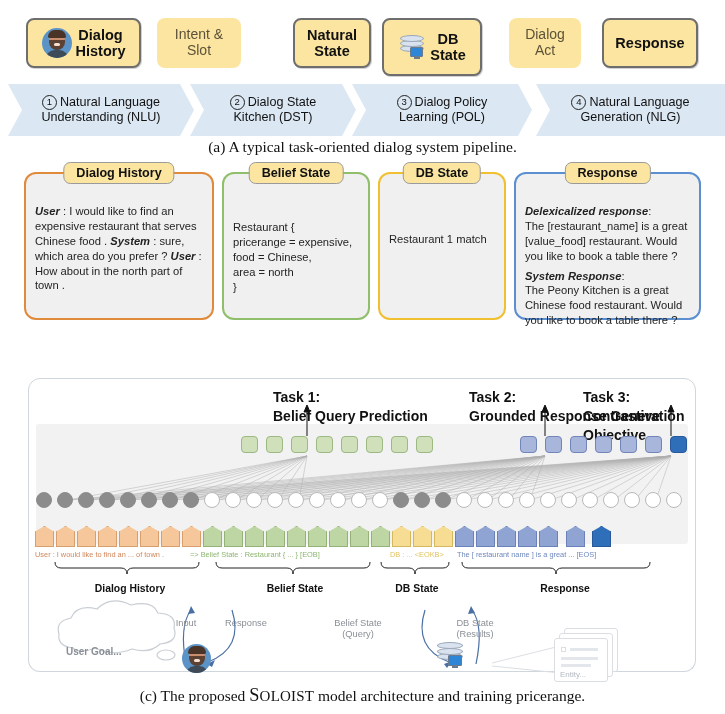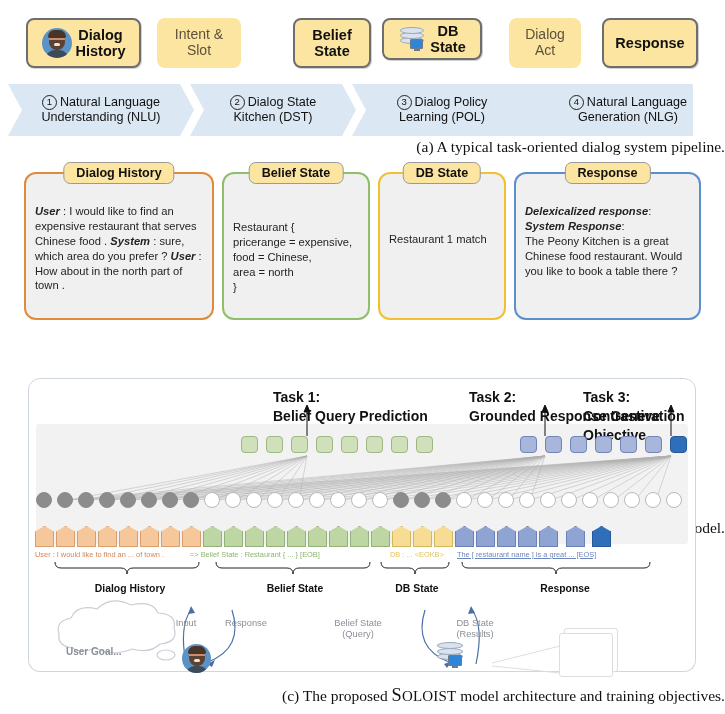--- a/index.html
+++ b/index.html
@@ -1,20 +1,20 @@
 <!DOCTYPE html>
 <html><head>
 <meta charset="utf-8">
 <style>
   html,body{margin:0;padding:0;background:#ffffff;}
   body{width:725px;height:714px;font-family:"Liberation Sans",sans-serif;color:#1a1a1a;position:relative;overflow:hidden;}
   .fig{position:absolute;left:0;top:0;width:725px;height:714px;}
 
   
-  .caption{font-family:"Liberation Serif",serif;font-size:15.5px;text-align:right;color:#111;}
+  .caption{font-family:"Liberation Serif",serif;font-size:15.5px;text-align:center;color:#111;}
   .caption .sc{font-size:15px;letter-spacing:.2px;}
 
   
   .panel-a{position:absolute;left:0;top:0;width:725px;height:150px;}
   .yellow-box{position:absolute;background:#fbe5a0;border-radius:8px;display:flex;align-items:center;justify-content:center;box-sizing:border-box;}
   .yellow-box.strong{border:2px solid #6e6e6e;background:#fbe5a0;box-shadow:1px 1px 0 rgba(0,0,0,.18);}
   .yellow-box.faint{border:none;background:#fbe5a0;}
   .yb-label{font-size:14.5px;line-height:1.12;text-align:center;font-weight:bold;color:#111;}
   .yellow-box.faint .yb-label{font-weight:normal;color:#5c5239;font-size:14px;}
   .yb-inner{display:flex;align-items:center;gap:4px;}
@@ -72,21 +72,21 @@
   .tok.o{background:#f6c79a;border:1px solid #d79f6e;}
   .tok.g{background:#bdd6a4;border:1px solid #94b277;}
   .tok.y{background:#f6dd93;border:1px solid #d4b85e;}
   .tok.b{background:#8fa4d2;border:1px solid #6a82b7;}
   .tok.bd{background:#2f6fba;border:1px solid #27599a;}
 
   .ttext{position:absolute;font-size:7.4px;white-space:nowrap;}
   .ttext.o{color:#d1865a;}
   .ttext.g{color:#8db471;}
   .ttext.y{color:#e2c45f;}
-  .ttext.b{color:#6d87bd;text-decoration:underline;}
+  .ttext.b{color:#6d87bd;}
   .grouplbl{position:absolute;font-size:10.4px;font-weight:bold;color:#111;text-align:center;}
 
   .lowerlbl{position:absolute;font-size:9.3px;color:#8a8f96;text-align:center;line-height:1.22;}
   .usergoal{position:absolute;font-size:10px;color:#8a8f96;}
 
   svg{position:absolute;left:0;top:0;overflow:visible;}
   .cap-a{position:absolute;left:0;top:138px;width:725px;}
   .cap-b{position:absolute;left:0;top:345px;width:725px;}
   .cap-c{position:absolute;left:0;top:690px;width:725px;}
 </style>
@@ -115,26 +115,26 @@
 
     <div class="yellow-box faint" style="left:157px;top:18px;width:84px;height:50px;">
       <div class="yb-label">
         <span>Intent &amp;</span><br>
         <span>Slot</span>
       </div>
     </div>
 
     <div class="yellow-box strong" style="left:293px;top:18px;width:78px;height:50px;">
       <div class="yb-label">
-        <span>Belief</span><br>
+        <span>Natural</span><br>
         <span>State</span>
       </div>
     </div>
 
-    <div class="yellow-box strong" style="left:382px;top:18px;width:100px;height:42px;">
+    <div class="yellow-box strong" style="left:382px;top:18px;width:100px;height:58px;">
       <div class="yb-inner">
         <div class="dbicon">
           <div class="cyl">
             <div class="disc d3"></div>
               <div class="disc d2"></div>
               <div class="disc d1"></div>
           </div>
           <div class="mon"></div>
             <div class="stand"></div>
         </div>
@@ -168,21 +168,21 @@
           <span class="num">2</span><span>Dialog State</span><br>
           <span>Kitchen (DST)</span>
         </div>
       </div>
       <div class="chev" style="left:344px;width:180px;clip-path:polygon(0 0,166px 0,180px 26px,166px 52px,0 52px,14px 26px);">
         <div class="ctxt">
           <span class="num">3</span><span>Dialog Policy</span><br>
           <span>Learning (POL)</span>
         </div>
       </div>
-      <div class="chev" style="left:496px;width:189px;clip-path:polygon(0 0,189px 0,189px 52px,0 52px,14px 26px);justify-content:flex-end;">
+      <div class="chev" style="left:528px;width:189px;clip-path:polygon(0 0,189px 0,189px 52px,0 52px,14px 26px);">
         <div class="ctxt">
           <span class="num">4</span><span>Natural Language</span><br>
           <span>Generation (NLG)</span>
         </div>
       </div>
     </div>
 
     <div class="cap-a caption">(a) A typical task-oriented dialog system pipeline.</div>
   </div>
 
@@ -208,20 +208,21 @@
 
     <div class="snip dbs" style="left:378px;width:128px;border-color:#f0c030;">
       <div class="hdr">DB State</div>
       <div class="body">Restaurant 1 match</div>
     </div>
 
     <div class="snip" style="left:514px;width:187px;border-color:#5b8fd0;">
       <div class="hdr">Response</div>
       <div class="body">
         <div><span class="bi">Delexicalized response</span><span>:</span></div>
+        <div style="margin-bottom:5px;"> The [restaurant_name] is a great [value_food] restaurant. Would you like to book a table there ?</div>
         <div><span class="bi">System Response</span><span>:</span></div>
         <div>The Peony Kitchen is a great Chinese food restaurant. Would you like to book a table there ?</div>
       </div>
     </div>
 
     <div class="cap-b caption">
       <span>(b) Example snippets for the items compounding the input of </span><span class="sc"><span style="font-size:1.22em;">S</span>OLOIST</span><span> model.</span>
     </div>
   </div>
 
@@ -460,19 +461,26 @@
         <div class="disc d3" style="width:26px;top:11px;"></div>
         <div class="disc d2" style="width:26px;top:5.5px;"></div>
         <div class="disc d1" style="width:26px;top:0;"></div>
       </div>
       <div class="mon" style="left:14px;top:15px;width:14px;height:11px;"></div>
       <div class="stand" style="left:18px;top:26px;"></div>
     </div>
 
     <div style="position:absolute;left:564px;top:250px;width:52px;height:42px;border:1.2px solid #dadee3;border-radius:3px;background:#fff;"></div>
     <div style="position:absolute;left:559px;top:255px;width:52px;height:42px;border:1.2px solid #dadee3;border-radius:3px;background:#fff;"></div>
+    <div style="position:absolute;left:554px;top:260px;width:52px;height:42px;border:1.2px solid #dadee3;border-radius:3px;background:#fff;">
+      <div style="position:absolute;left:6px;top:8px;width:5px;height:5px;border:1px solid #dadee3;box-sizing:border-box;"></div>
+      <div style="position:absolute;left:15px;top:9px;width:28px;height:3px;background:#e3e7eb;"></div>
+      <div style="position:absolute;left:6px;top:18px;width:37px;height:3px;background:#e3e7eb;"></div>
+      <div style="position:absolute;left:6px;top:25px;width:30px;height:3px;background:#e3e7eb;"></div>
+      <div style="position:absolute;left:5px;top:31px;font-size:8px;color:#b3b9c0;">Entity...</div>
+    </div>
 
     <div class="cap-c caption" style="position:absolute;left:0;top:307px;width:725px;">
-      <span>(c) The proposed </span><span class="sc"><span style="font-size:1.22em;">S</span>OLOIST</span><span> model architecture and training objectives.</span>
+      <span>(c) The proposed </span><span class="sc"><span style="font-size:1.22em;">S</span>OLOIST</span><span> model architecture and training pricerange.</span>
     </div>
   </div>
 
 </div>
 
 </body></html>

